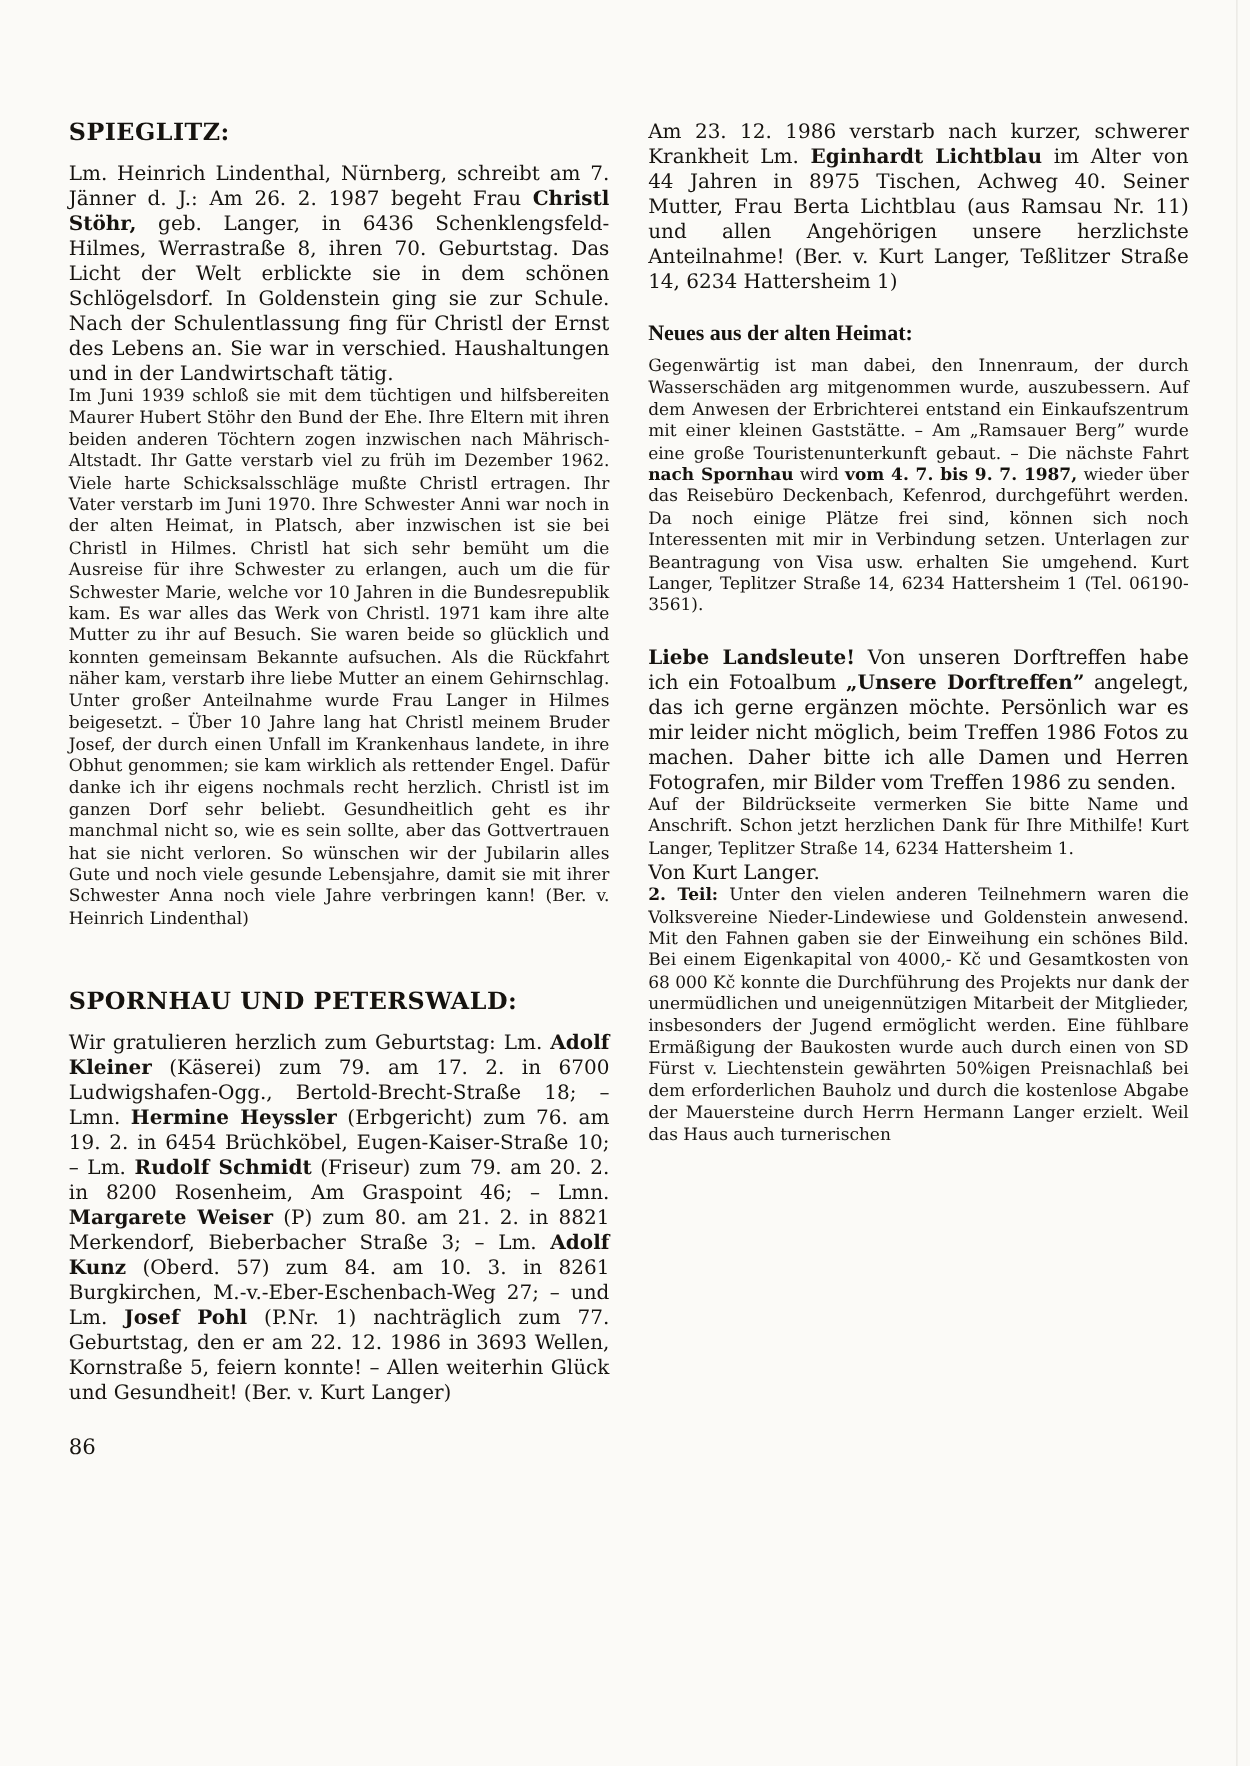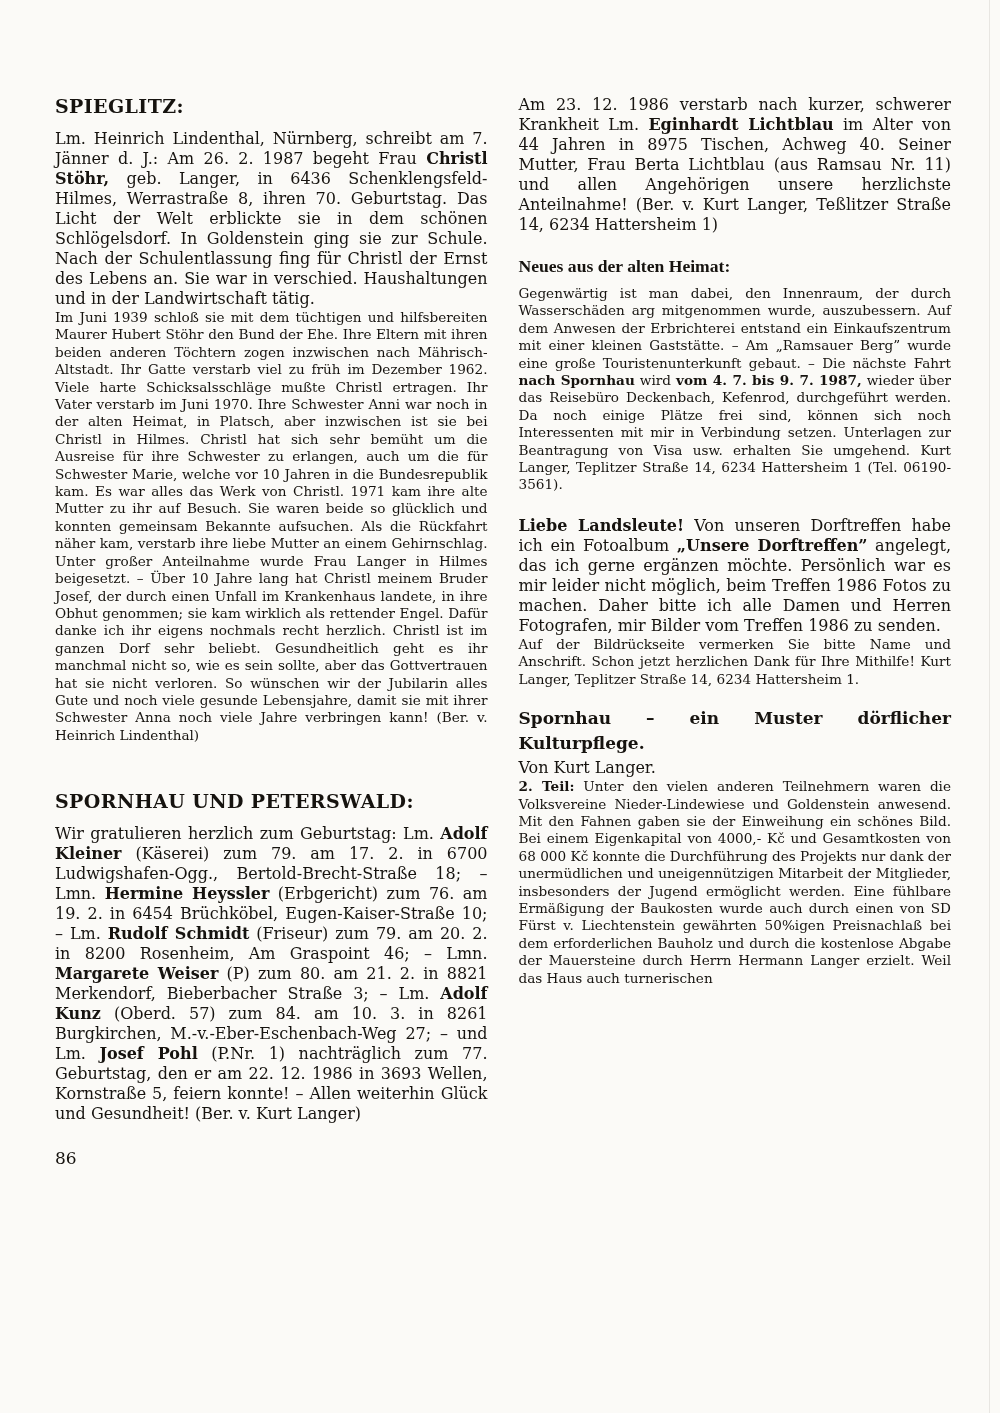--- a/index.html
+++ b/index.html
@@ -66,19 +66,18 @@
         <div class="hd hd-1"><span>SPORNHAU UND PETERSWALD:</span></div>
         <p class="para txt-lg"><span>Wir gratulieren herzlich zum Geburtstag: Lm. </span><b>Adolf Kleiner</b><span> (Käserei) zum 79. am 17. 2. in 6700 Ludwigshafen-Ogg., Bertold-Brecht-Straße 18; – Lmn. </span><b>Hermine Heyssler</b><span> (Erbgericht) zum 76. am 19. 2. in 6454 Brüchköbel, Eugen-Kaiser-Straße 10; – Lm. </span><b>Rudolf Schmidt</b><span> (Friseur) zum 79. am 20. 2. in 8200 Rosenheim, Am Graspoint 46; – Lmn. </span><b>Margarete Weiser</b><span> (P) zum 80. am 21. 2. in 8821 Merkendorf, Bieberbacher Straße 3; – Lm. </span><b>Adolf Kunz</b><span> (Oberd. 57) zum 84. am 10. 3. in 8261 Burgkirchen, M.-v.-Eber-Eschenbach-Weg 27; – und Lm. </span><b>Josef Pohl</b><span> (P.Nr. 1) nachträglich zum 77. Geburtstag, den er am 22. 12. 1986 in 3693 Wellen, Kornstraße 5, feiern konnte! – Allen weiterhin Glück und Gesundheit! (Ber. v. Kurt Langer)</span></p>
         <div class="page-number">86</div>
       </div>
     <div class="col" id="col-right">
         <p class="para txt-lg"><span>Am 23. 12. 1986 verstarb nach kurzer, schwerer Krankheit Lm. </span><b>Eginhardt Lichtblau</b><span> im Alter von 44 Jahren in 8975 Tischen, Achweg 40. Seiner Mutter, Frau Berta Lichtblau (aus Ramsau Nr. 11) und allen Angehörigen unsere herzlichste Anteilnahme! (Ber. v. Kurt Langer, Teßlitzer Straße 14, 6234 Hattersheim 1)</span></p>
         <div class="hd hd-2"><span>Neues aus der alten Heimat:</span></div>
         <p class="para txt-sm"><span>Gegenwärtig ist man dabei, den Innenraum, der durch Wasserschäden arg mitgenommen wurde, auszubessern. Auf dem Anwesen der Erbrichterei entstand ein Einkaufszentrum mit einer kleinen Gaststätte. – Am „Ramsauer Berg” wurde eine große Touristenunterkunft gebaut. – Die nächste Fahrt </span><b>nach Spornhau</b><span> wird </span><b>vom 4. 7. bis 9. 7. 1987,</b><span> wieder über das Reisebüro Deckenbach, Kefenrod, durchgeführt werden. Da noch einige Plätze frei sind, können sich noch Interessenten mit mir in Verbindung setzen. Unterlagen zur Beantragung von Visa usw. erhalten Sie umgehend. Kurt Langer, Teplitzer Straße 14, 6234 Hattersheim 1 (Tel. 06190-3561).</span></p>
         <p class="para txt-lg spaced"><b>Liebe Landsleute!</b><span> Von unseren Dorftreffen habe ich ein Fotoalbum </span><b>„Unsere Dorftreffen”</b><span> angelegt, das ich gerne ergänzen möchte. Persönlich war es mir leider nicht möglich, beim Treffen 1986 Fotos zu machen. Daher bitte ich alle Damen und Herren Fotografen, mir Bilder vom Treffen 1986 zu senden.</span></p>
         <p class="para txt-sm"><span>Auf der Bildrückseite vermerken Sie bitte Name und Anschrift. Schon jetzt herzlichen Dank für Ihre Mithilfe! Kurt Langer, Teplitzer Straße 14, 6234 Hattersheim 1.</span></p>
-        <div class="hd hd-3"><span>Spornhau – ein Muster dörflicher Kulturpflege.</span></div>
         <p class="para txt-lg"><span>Von Kurt Langer.</span></p>
         <p class="para txt-sm"><b>2. Teil:</b><span> Unter den vielen anderen Teilnehmern waren die Volksvereine Nieder-Lindewiese und Goldenstein anwesend. Mit den Fahnen gaben sie der Einweihung ein schönes Bild. Bei einem Eigenkapital von 4000,- Kč und Gesamtkosten von 68 000 Kč konnte die Durchführung des Projekts nur dank der unermüdlichen und uneigennützigen Mitarbeit der Mitglieder, insbesonders der Jugend ermöglicht werden. Eine fühlbare Ermäßigung der Baukosten wurde auch durch einen von SD Fürst v. Liechtenstein gewährten 50%igen Preisnachlaß bei dem erforderlichen Bauholz und durch die kostenlose Abgabe der Mauersteine durch Herrn Hermann Langer erzielt. Weil das Haus auch turnerischen</span></p>
       </div>
   </div>
   <div class="edge-line"></div>
 </div>
 
 </body></html>

